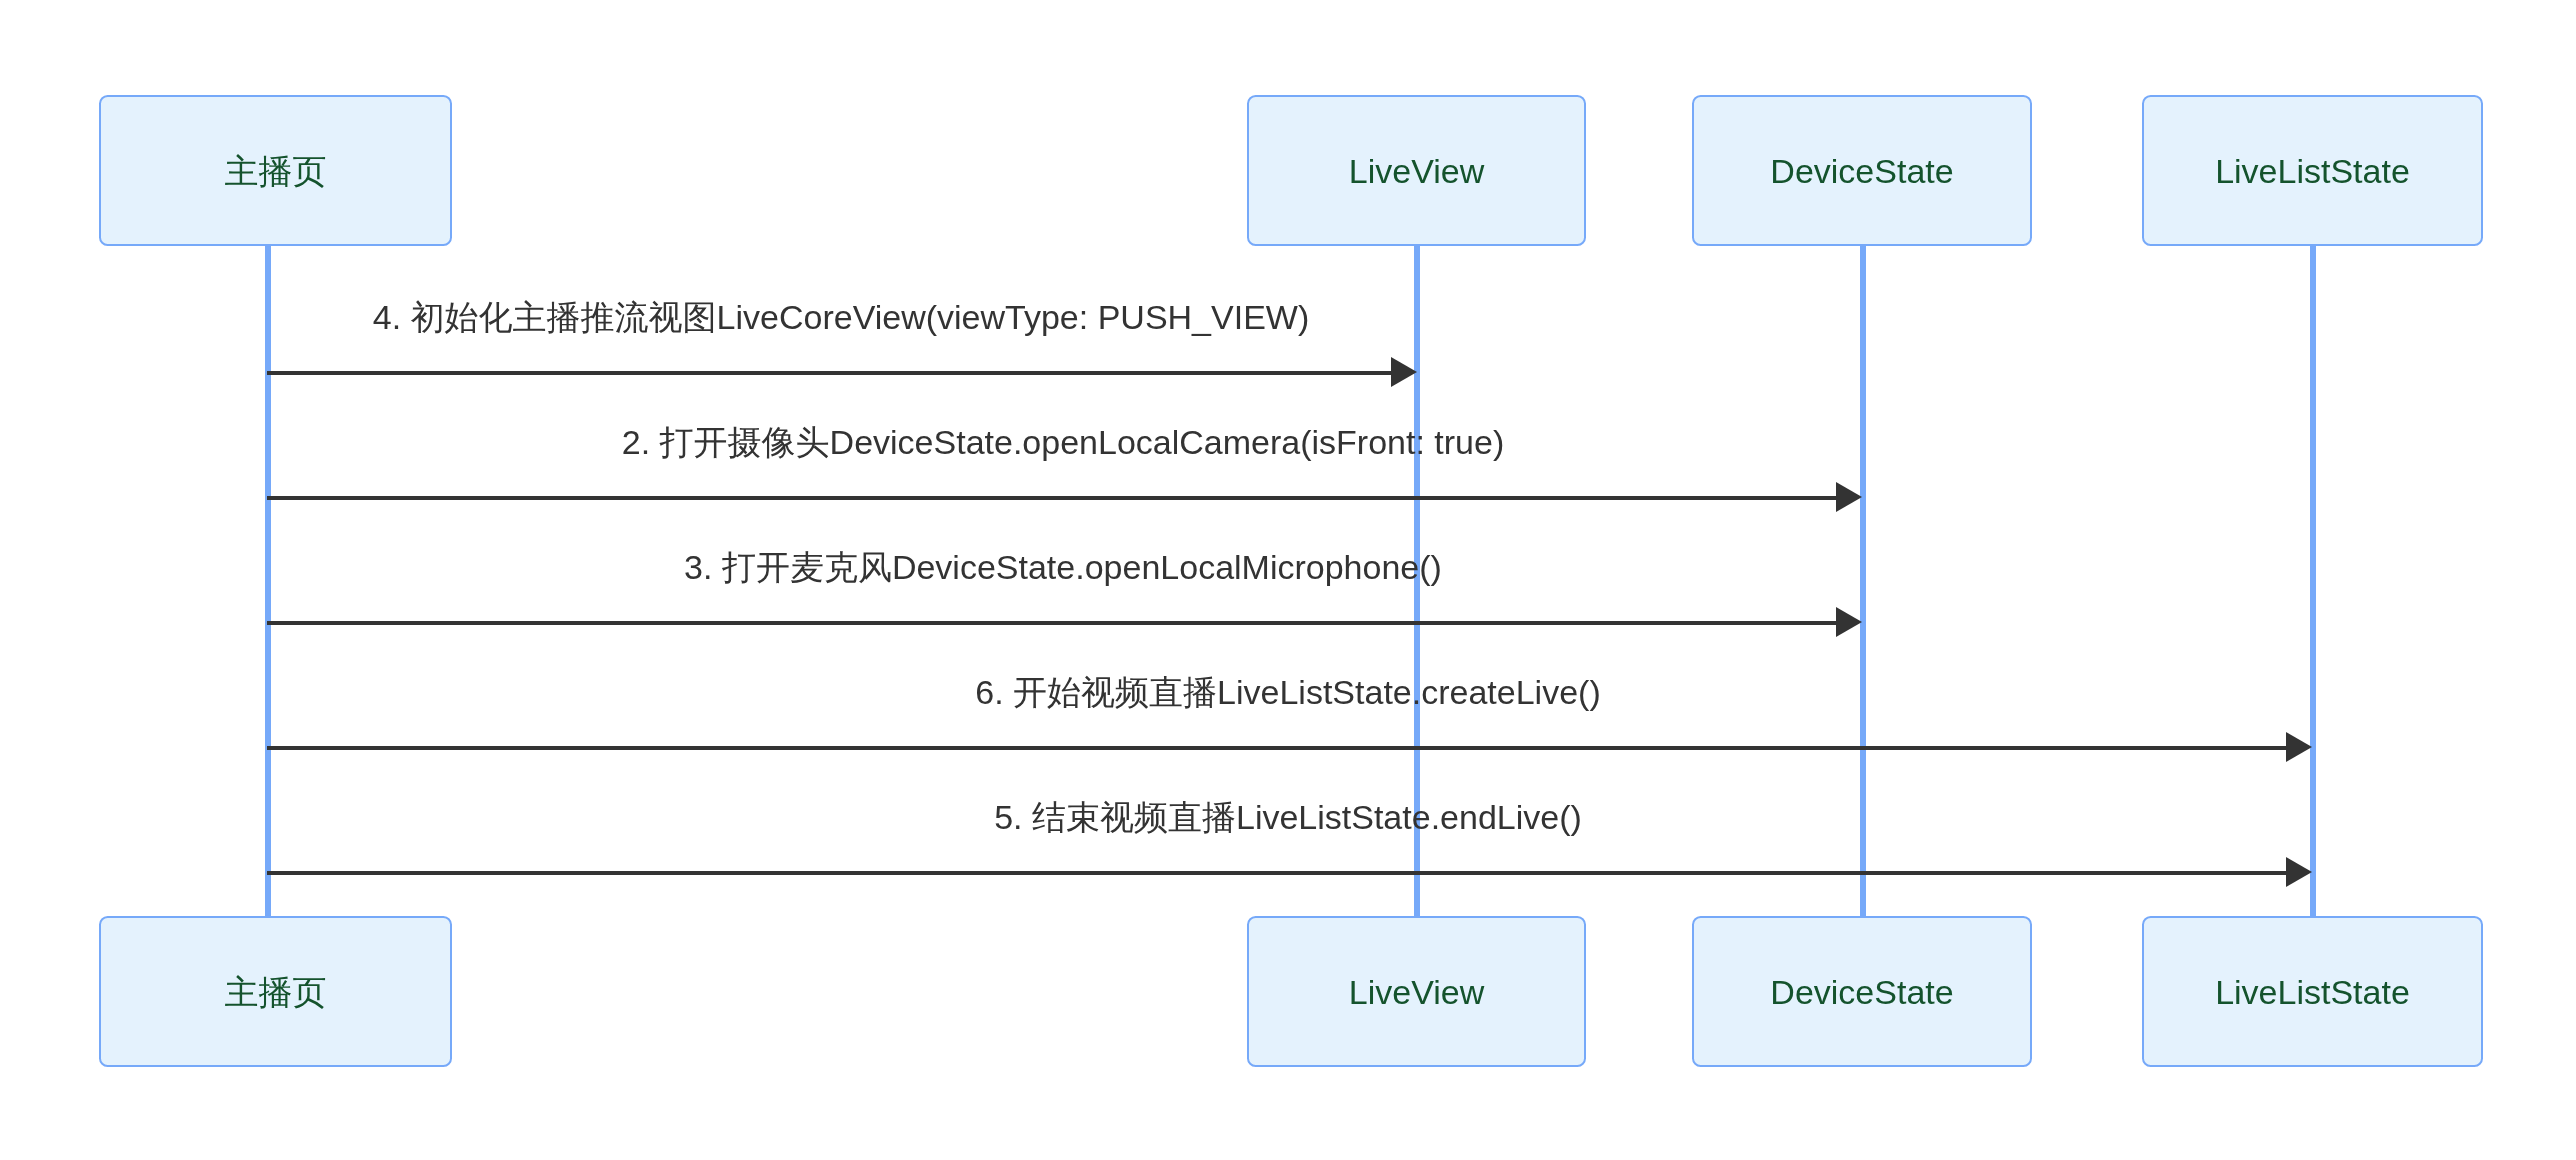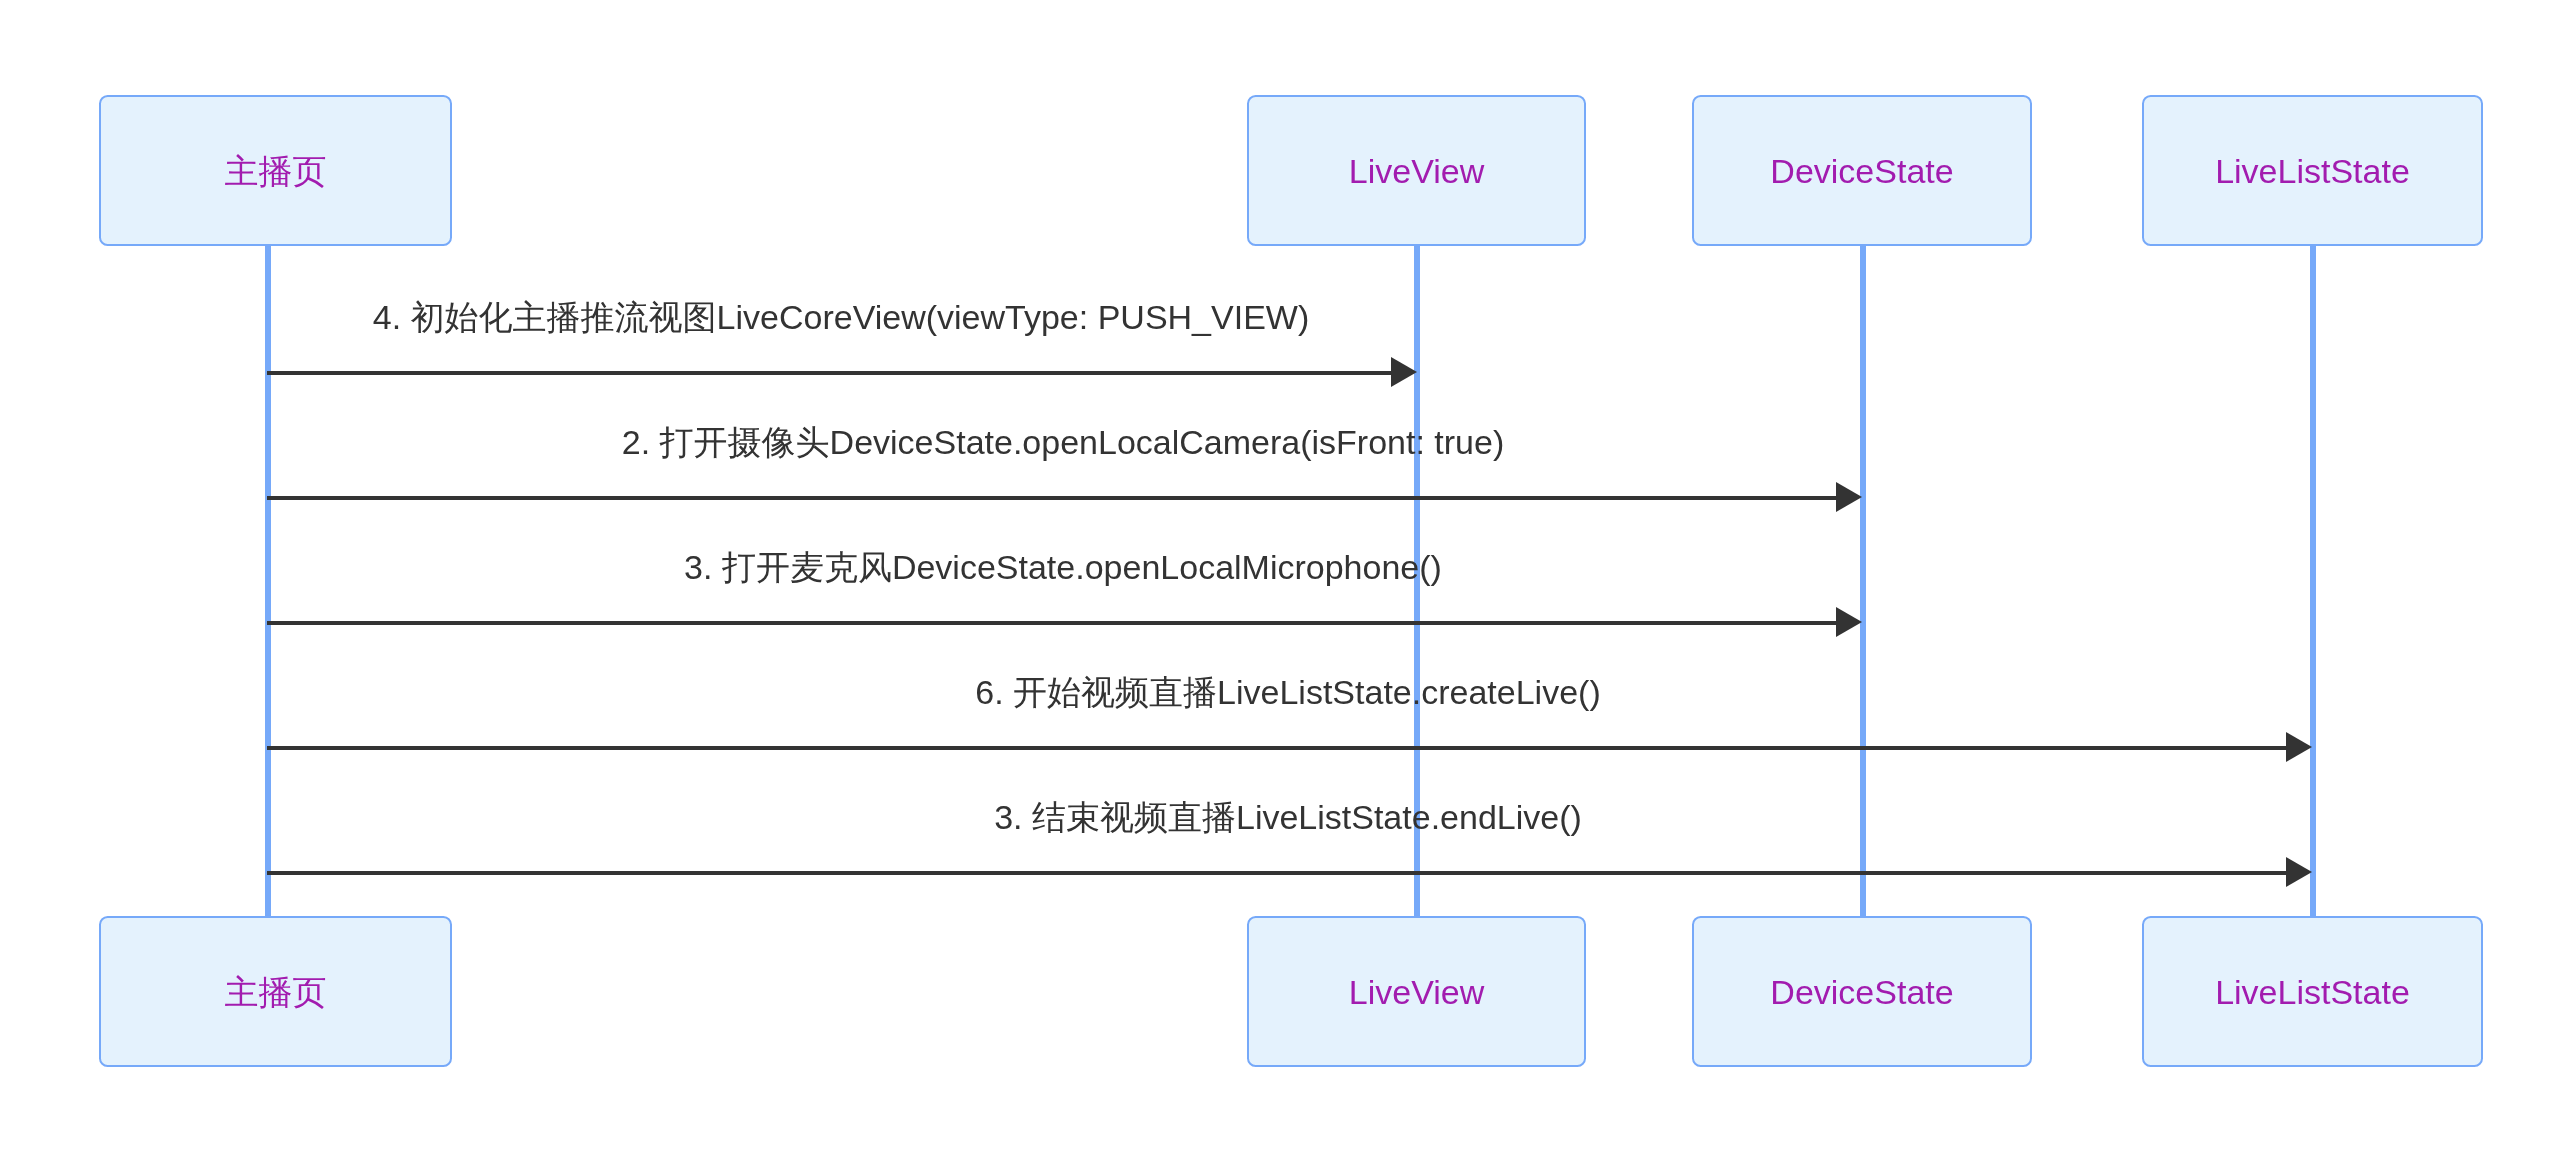--- a/index.html
+++ b/index.html
@@ -24,21 +24,21 @@
     background: #e4f2fd;
     border: 2.6px solid #76a9f9;
     border-radius: 8.6px;
     display: flex;
     align-items: center;
     justify-content: center;
     z-index: 3;
   }
   .participant-label {
     font-size: 34px;
-    color: #a21caf;
+    color: #14532d;
     line-height: 1;
     white-space: nowrap;
   }
   .lifeline {
     position: absolute;
     width: 6px;
     background: #76a9f9;
     z-index: 1;
   }
   .msg-line {
@@ -102,21 +102,21 @@
   <div class="msg-arrow" style="left:1836px; top:482px;"></div>
 
   <div class="msg-label" style="left:1063px; top:550px;">3. 打开麦克风DeviceState.openLocalMicrophone()</div>
   <div class="msg-line" style="left:267px; top:621px; width:1571px;"></div>
   <div class="msg-arrow" style="left:1836px; top:607px;"></div>
 
   <div class="msg-label" style="left:1288px; top:675px;">6. 开始视频直播LiveListState.createLive()</div>
   <div class="msg-line" style="left:267px; top:746px; width:2021px;"></div>
   <div class="msg-arrow" style="left:2286px; top:732px;"></div>
 
-  <div class="msg-label" style="left:1288px; top:800px;">3. 结束视频直播LiveListState.endLive()</div>
+  <div class="msg-label" style="left:1288px; top:800px;">5. 结束视频直播LiveListState.endLive()</div>
   <div class="msg-line" style="left:267px; top:871px; width:2021px;"></div>
   <div class="msg-arrow" style="left:2286px; top:857px;"></div>
 
   <div class="participant-box" style="left:99px; top:916px; width:353px; height:151px;">
     <span class="participant-label">主播页</span>
   </div>
 
   <div class="participant-box" style="left:1247px; top:916px; width:339px; height:151px;">
     <span class="participant-label">LiveView</span>
   </div>

